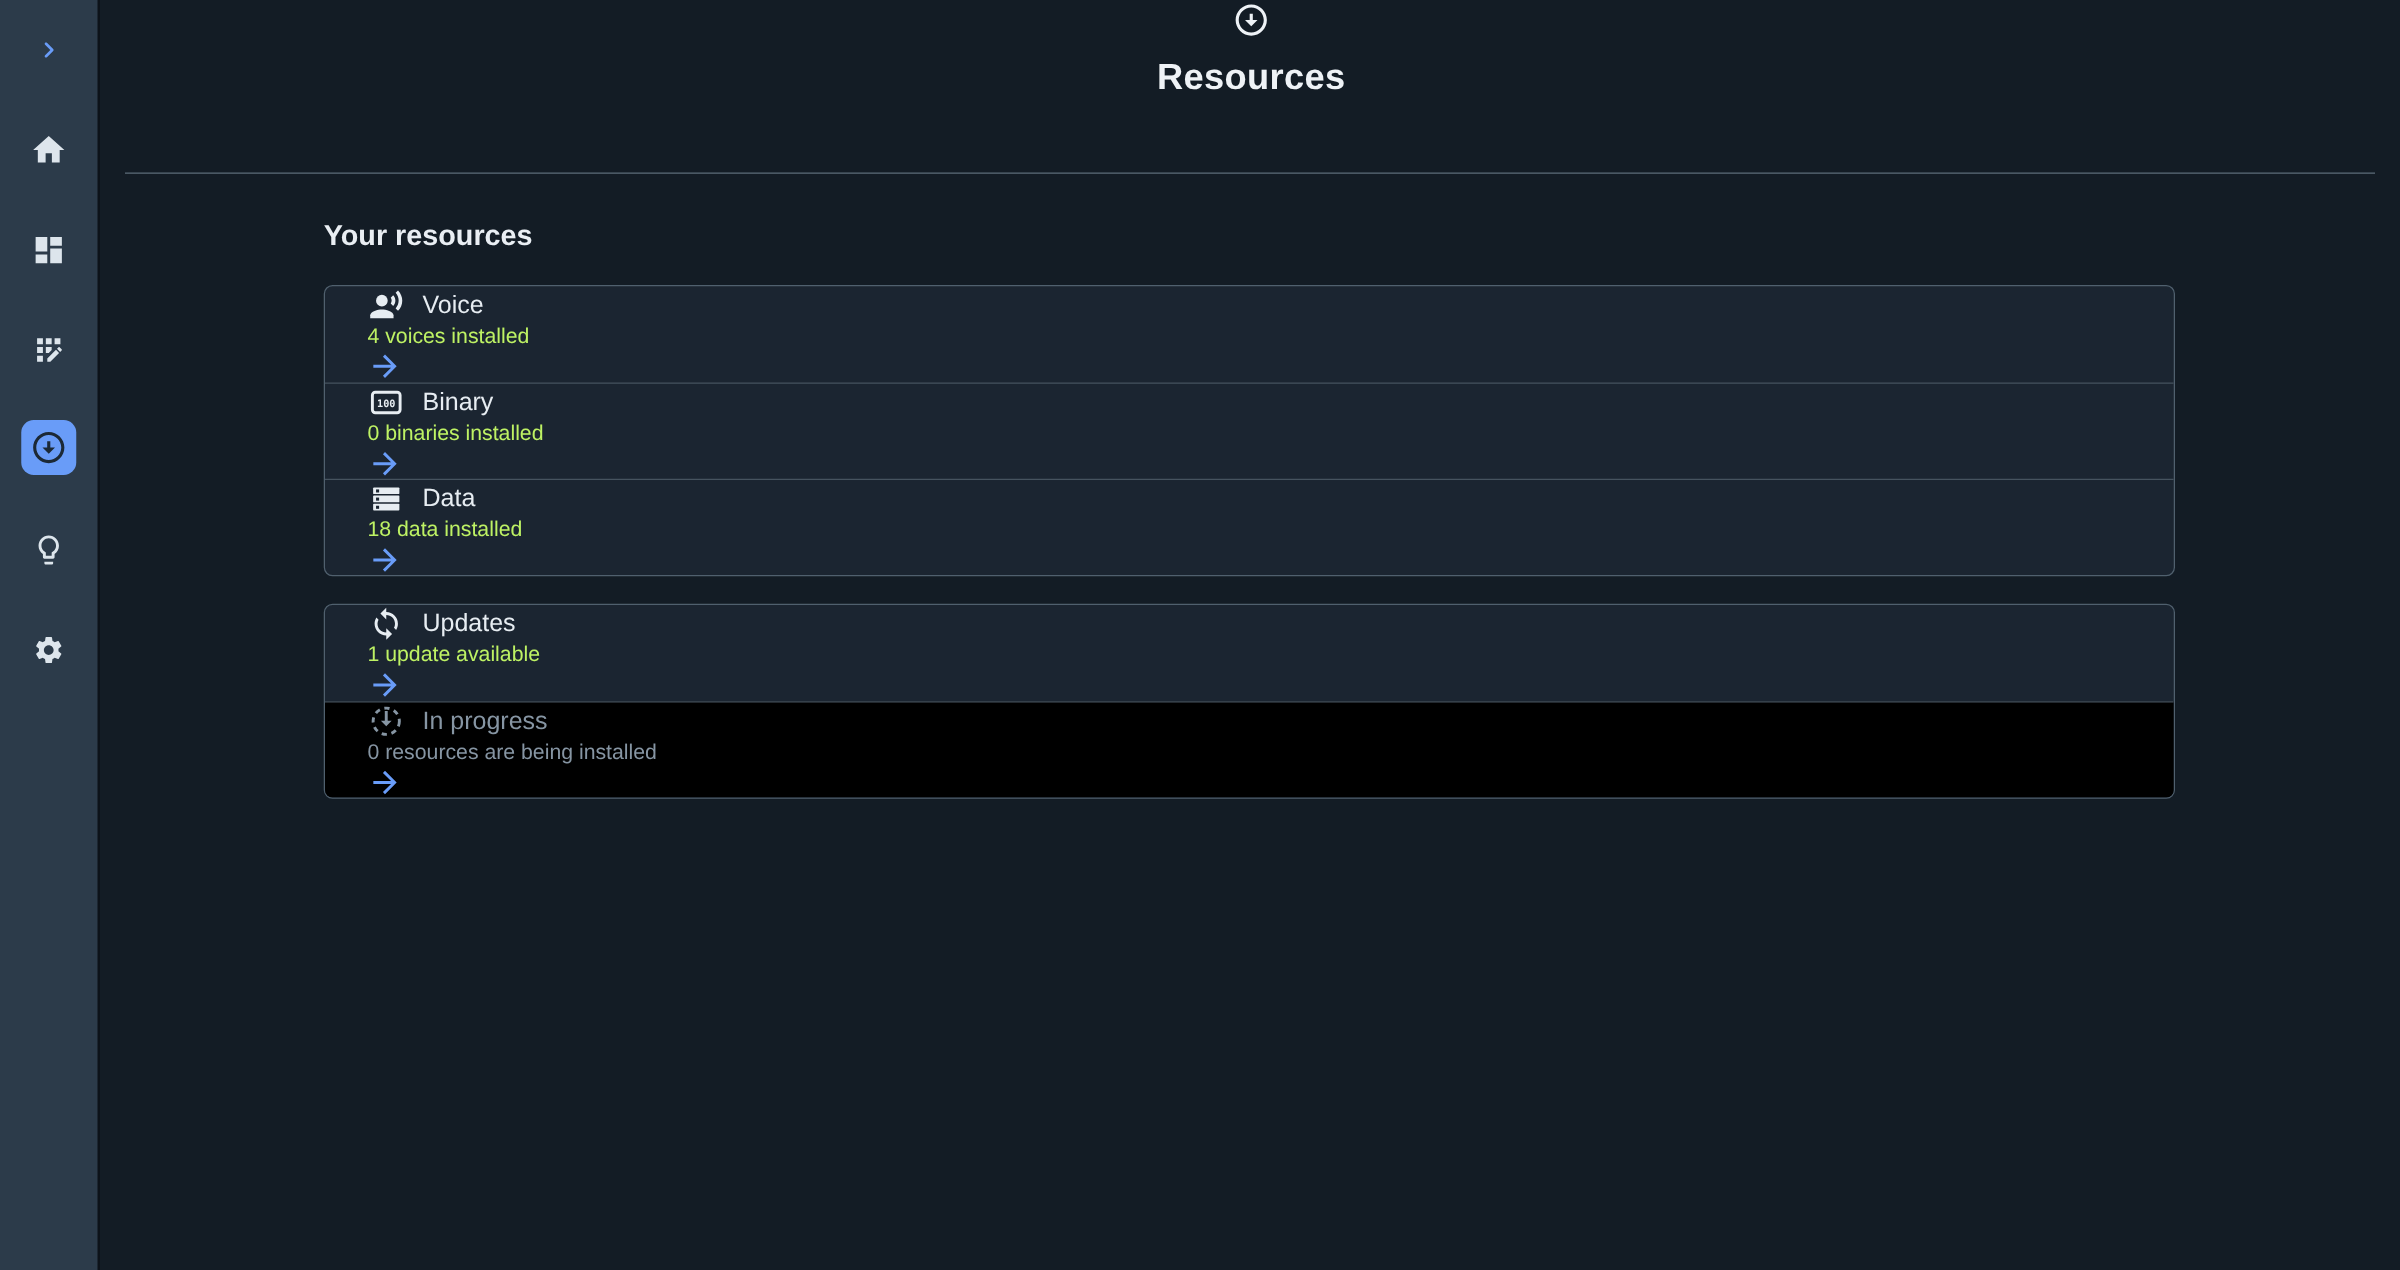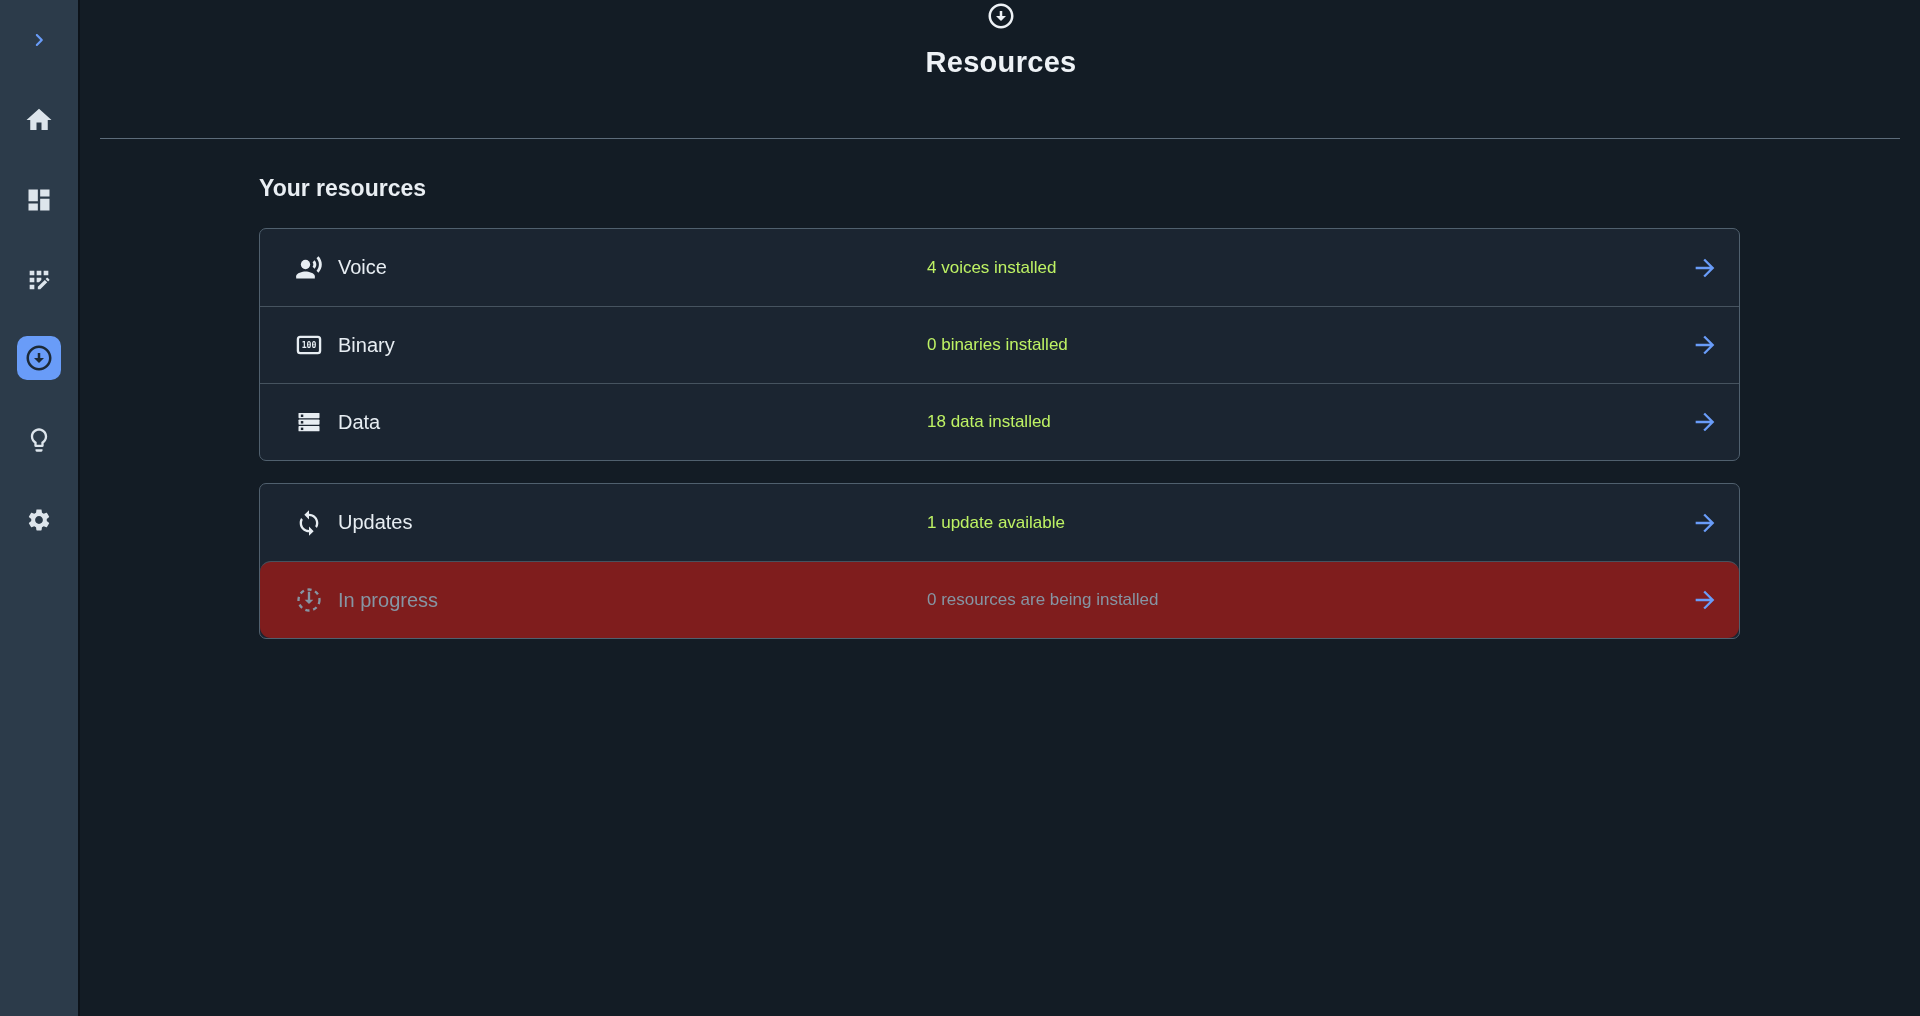--- a/index.html
+++ b/index.html
@@ -50,31 +50,31 @@
   .card {
     background:#1b2531;
     border:1px solid #50606e;
     border-radius:7px;
     margin-top:26px;
     overflow:hidden;
   }
   .card + .card { margin-top:22px; }
 
   .res-row {
-    height:77px; display:flex; align-items:center;
-    padding:0 20px 0 34px; cursor:pointer;
+    height:77px; display:flex; align-items:flex-start;
+    padding:0 20px 0 34px; cursor:pointer;flex-direction:column;
   }
   .res-row + .res-row { border-top:1px solid #46535f; }
   .row-main { display:flex; align-items:center; width:633px; }
   .row-icon { width:30px; height:30px; display:flex; align-items:center; justify-content:center; color:#e7edf2; flex:none; }
   .row-label { margin-left:14px; font-size:20px; font-weight:500; color:#e7edf2; }
   .row-status { flex:1; font-size:17px; color:#bef264; }
   .row-arrow { width:28px; height:28px; color:#699cf8; display:flex; align-items:center; justify-content:center; flex:none; }
 
-  .res-row.disabled { background:#7f1d1d; cursor:default;border-radius:11px; }
+  .res-row.disabled { background:#000000; cursor:default; }
   .res-row.disabled .row-label,
   .res-row.disabled .row-status,
   .res-row.disabled .row-icon { color:#8695a3; }
 
   svg { display:block; }
 </style>
 </head>
 <body>
 
 <nav class="sidebar">

